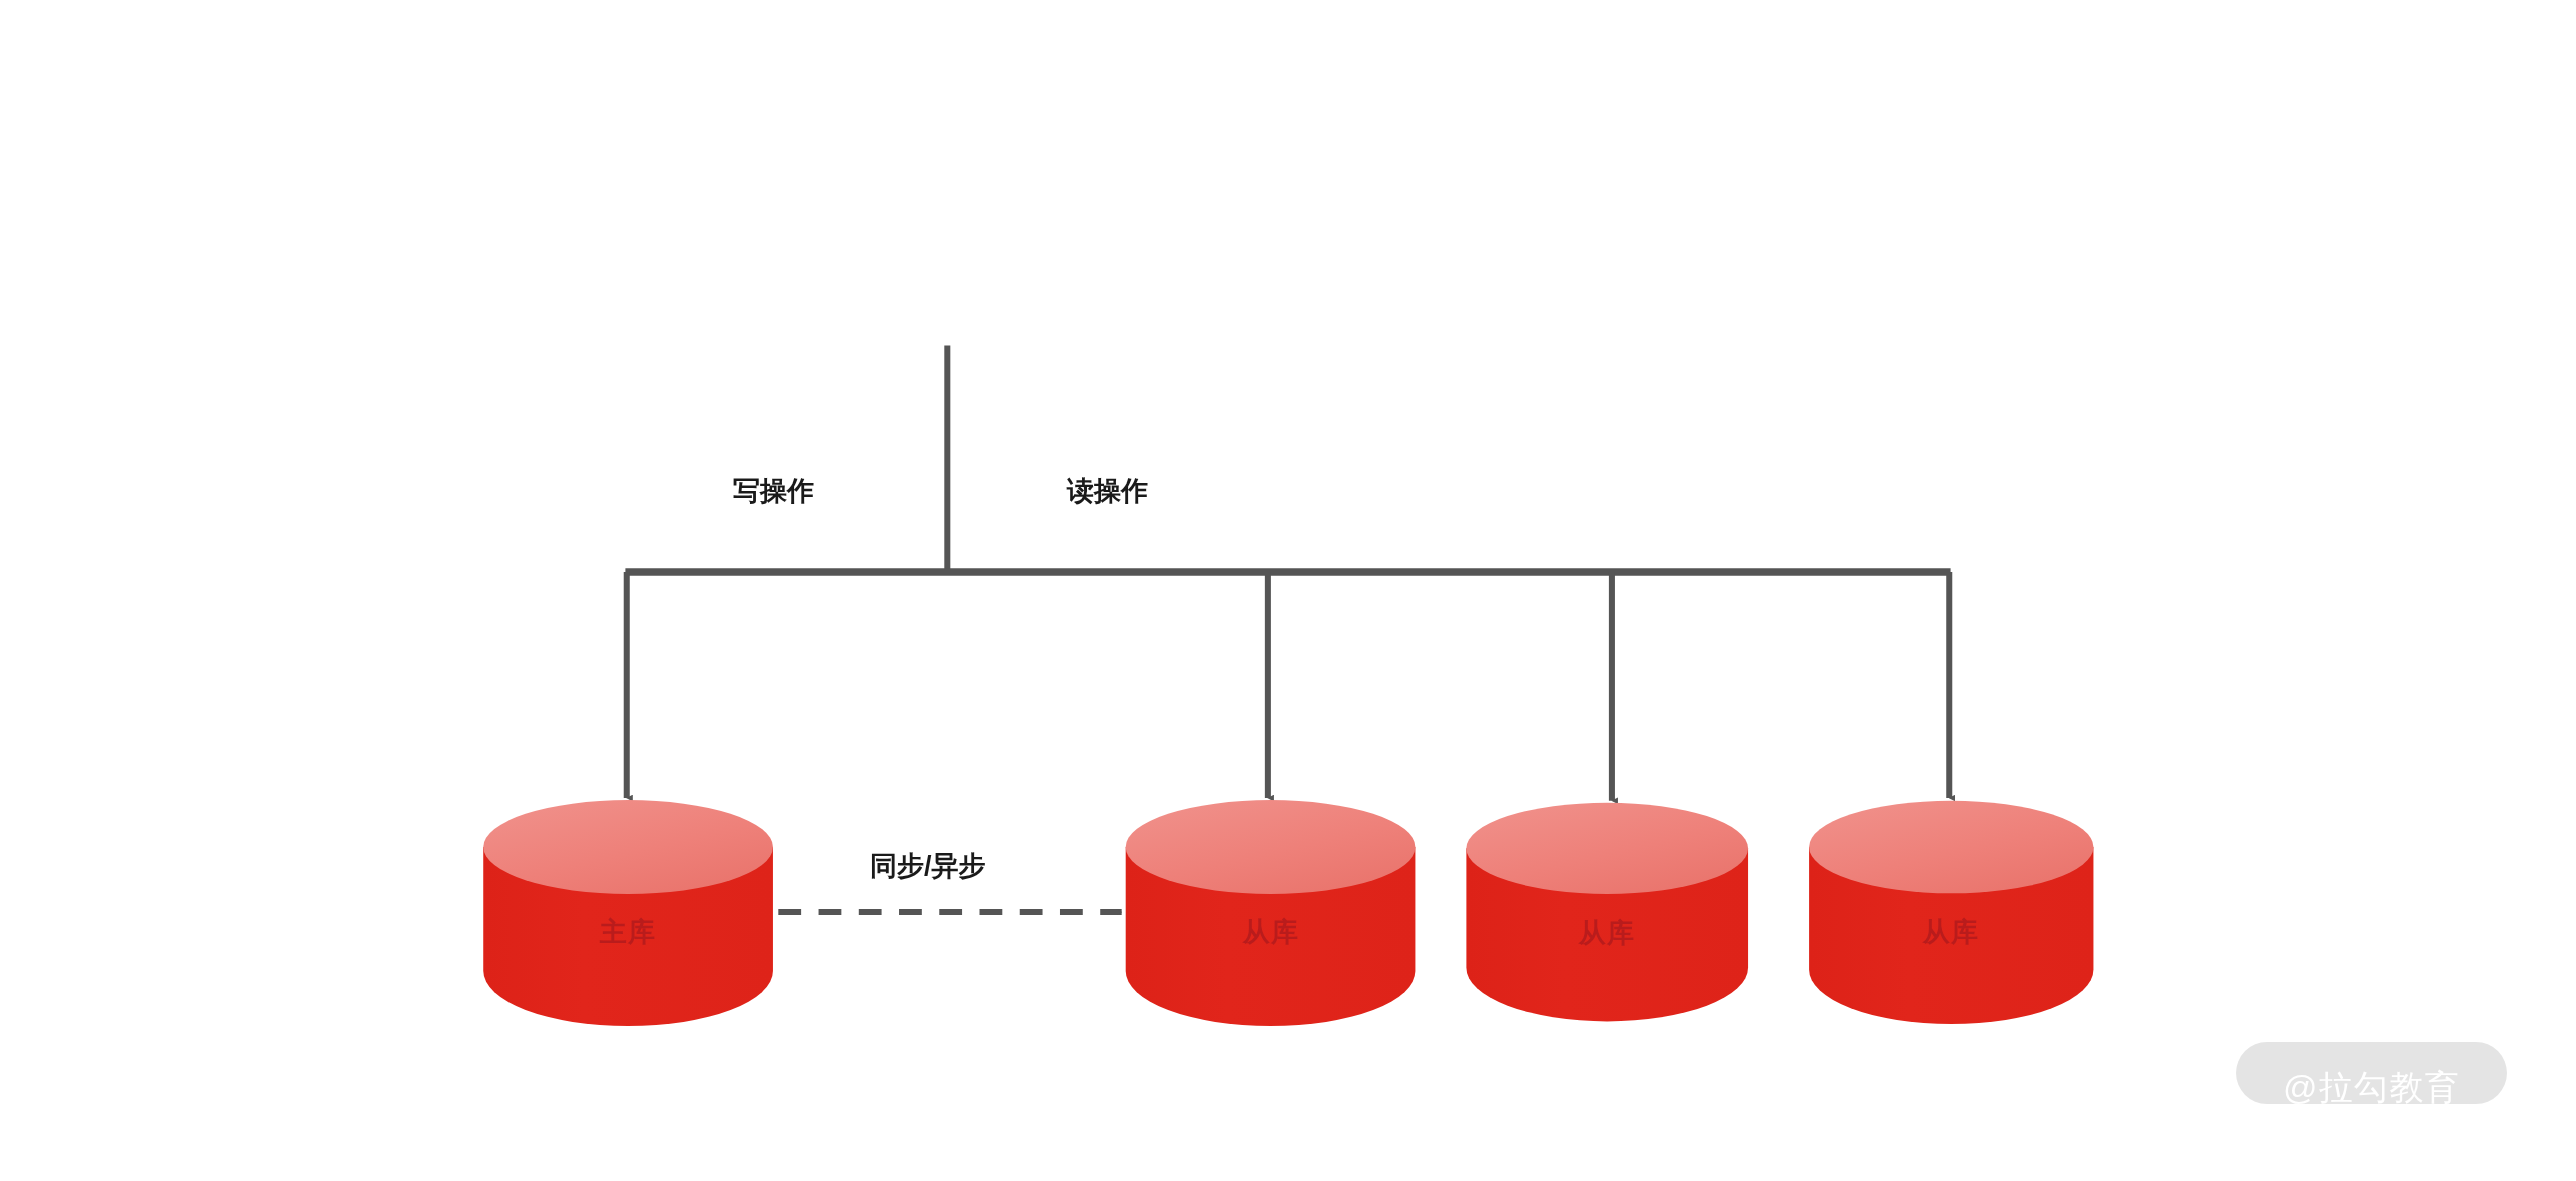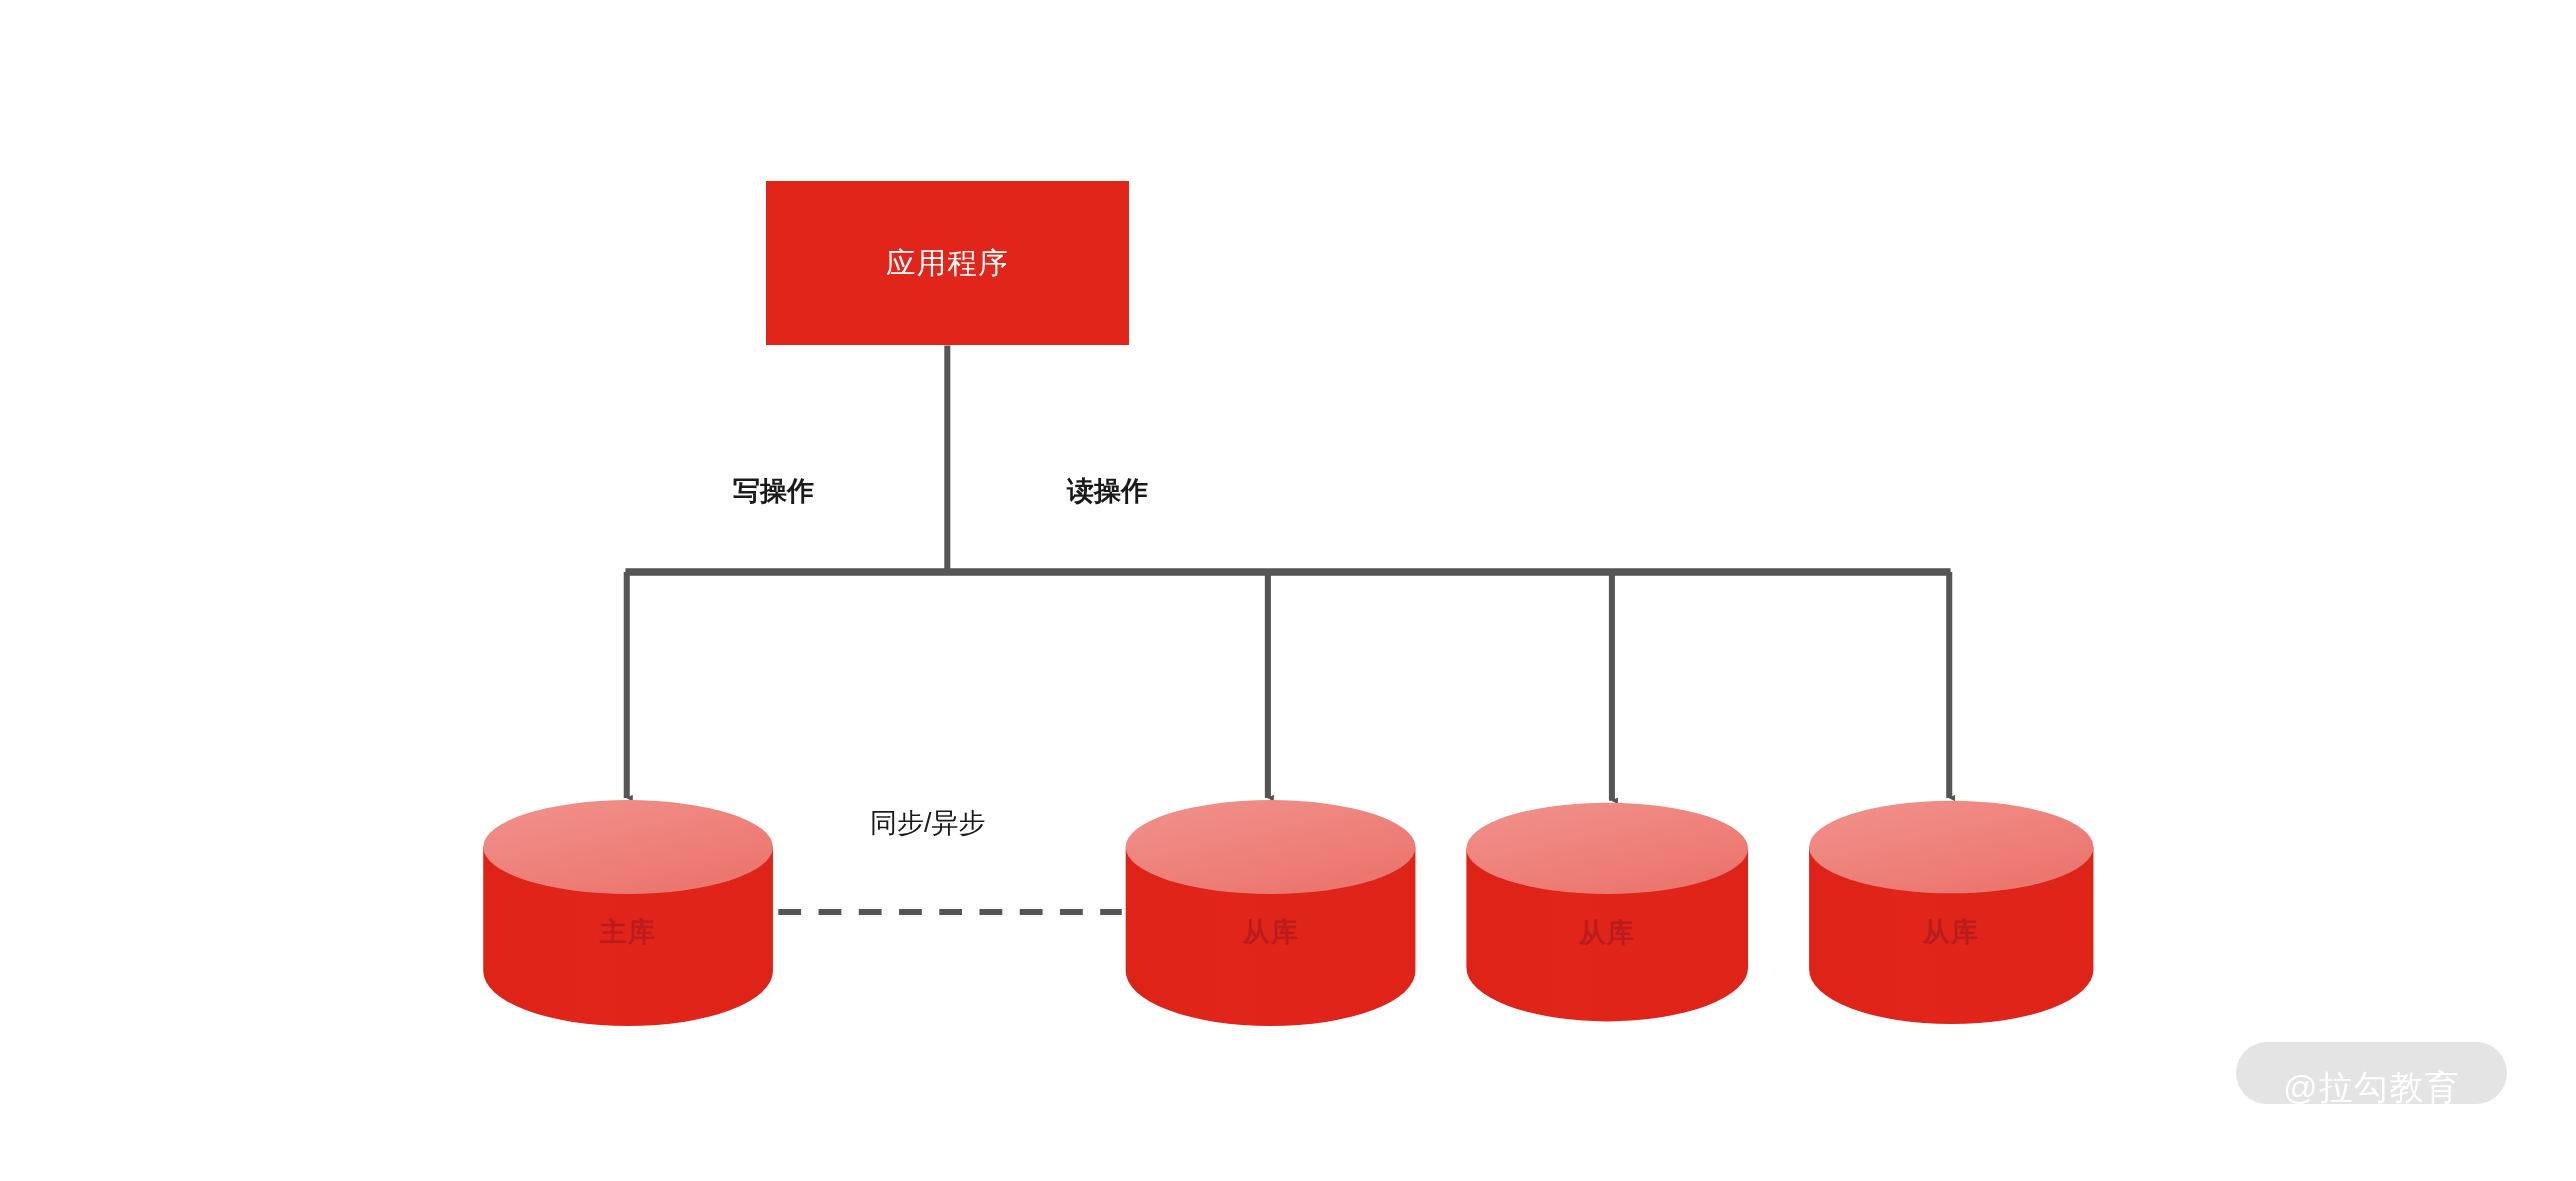--- a/index.html
+++ b/index.html
@@ -152,29 +152,26 @@
     <g>
       <path d="M2697,1263 L2697,1446 A212,81 0 0 0 3121,1446 L3121,1263 Z" fill="url(#bodyGrad)"></path>
       <ellipse cx="2909" cy="1263" rx="212" ry="69" fill="url(#topGrad)"></ellipse>
     </g>
 
     <g>
       <path d="M1160,1360 L1672,1360" stroke="#555555" stroke-width="9" stroke-dasharray="34 26" fill="none" marker-end="url(#arrow-right)"></path>
     </g>
   </svg>
 
-  <div class="app-box" style="left:766px; top:181px; width:363px; height:164px; background:#E1251B;">
-    <span class="app-box-label">应用程序</span>
-  </div>
 
   <div class="edge-label" style="left:733px; top:478px;">写操作</div>
 
   <div class="edge-label" style="left:1067px; top:478px;">读操作</div>
 
-  <div class="edge-label" style="left:870px; top:810px; font-weight:normal;">同步/异步</div>
+  <div class="edge-label" style="left:870px; top:853px; font-weight:bold;">同步/异步</div>
 
   <div class="cylinder" style="left:483px; top:800px; width:290px; height:228px;">
     <div class="cyl-label" style="top:119px;">主库</div>
   </div>
 
   <div class="cylinder" style="left:1126px; top:800px; width:290px; height:228px;">
     <div class="cyl-label" style="top:119px;">从库</div>
   </div>
 
   <div class="cylinder" style="left:1466px; top:803px; width:282px; height:220px;">

